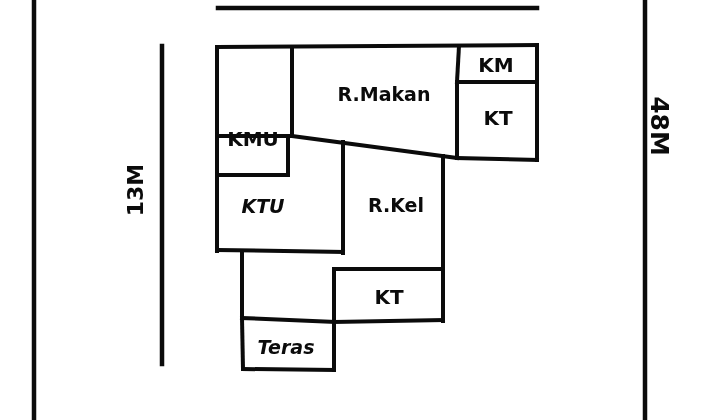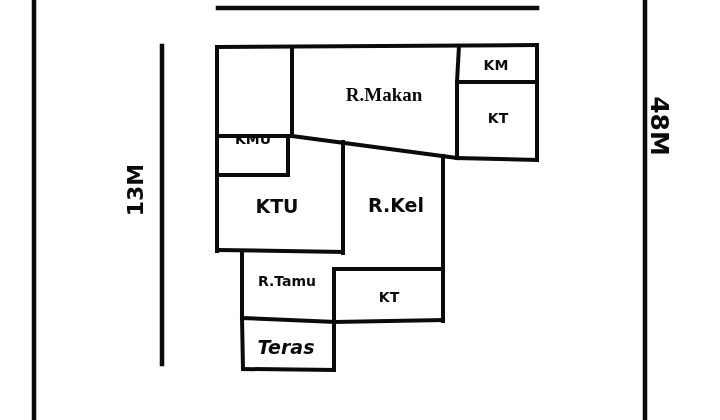--- a/index.html
+++ b/index.html
@@ -19,21 +19,21 @@
     position: absolute;
     left: 0;
     top: 0;
   }
   .label {
     position: absolute;
     transform: translate(-50%, -50%);
     font-weight: bold;
     color: #0b0b0b;
     white-space: nowrap;
-    font-size: 14px;
+    font-size: 20px;
     line-height: 1;
     letter-spacing: 0px;
   }
   .label.dim-left {
     font-size: 22px;
     transform: translate(-50%, -50%) rotate(-90deg);
   }
   .label.dim-right {
     font-size: 25px;
     transform: translate(-50%, -50%) rotate(90deg);
@@ -74,26 +74,25 @@
       <line x1="334" y1="269" x2="443" y2="269"></line>
       <line x1="334" y1="269" x2="334" y2="322"></line>
       <line x1="334" y1="322" x2="443" y2="320"></line>
       <line x1="242" y1="318" x2="334" y2="322"></line>
       <line x1="242" y1="318" x2="243" y2="369"></line>
       <line x1="243" y1="369" x2="334" y2="370"></line>
       <line x1="334" y1="322" x2="334" y2="370"></line>
     </g>
   </svg>
 
-  <div class="label lg" style="left:384px; top:94px;font-family:Liberation Serif, serif;">R.Makan</div>
+  <div class="label lg" style="left:384px; top:94px;">R.Makan</div>
   <div class="label" style="left:496px; top:65px;">KM</div>
   <div class="label" style="left:498px; top:118px;">KT</div>
   <div class="label" style="left:253px; top:139px;">KMU</div>
-  <div class="label lg" style="left:277px; top:206px;">KTU</div>
+  <div class="label lg" style="left:263px; top:206px;font-style:italic;">KTU</div>
   <div class="label lg" style="left:396px; top:205px;">R.Kel</div>
-  <div class="label" style="left:287px; top:281px;">R.Tamu</div>
   <div class="label" style="left:389px; top:297px;">KT</div>
   <div class="label lg" style="left:286px; top:347px;font-style:italic;">Teras</div>
 
   <div class="label dim-left" style="left:136px; top:190px;">13M</div>
   <div class="label dim-right" style="left:659px; top:126px;">48M</div>
 
 </div>
 
 </body></html>

